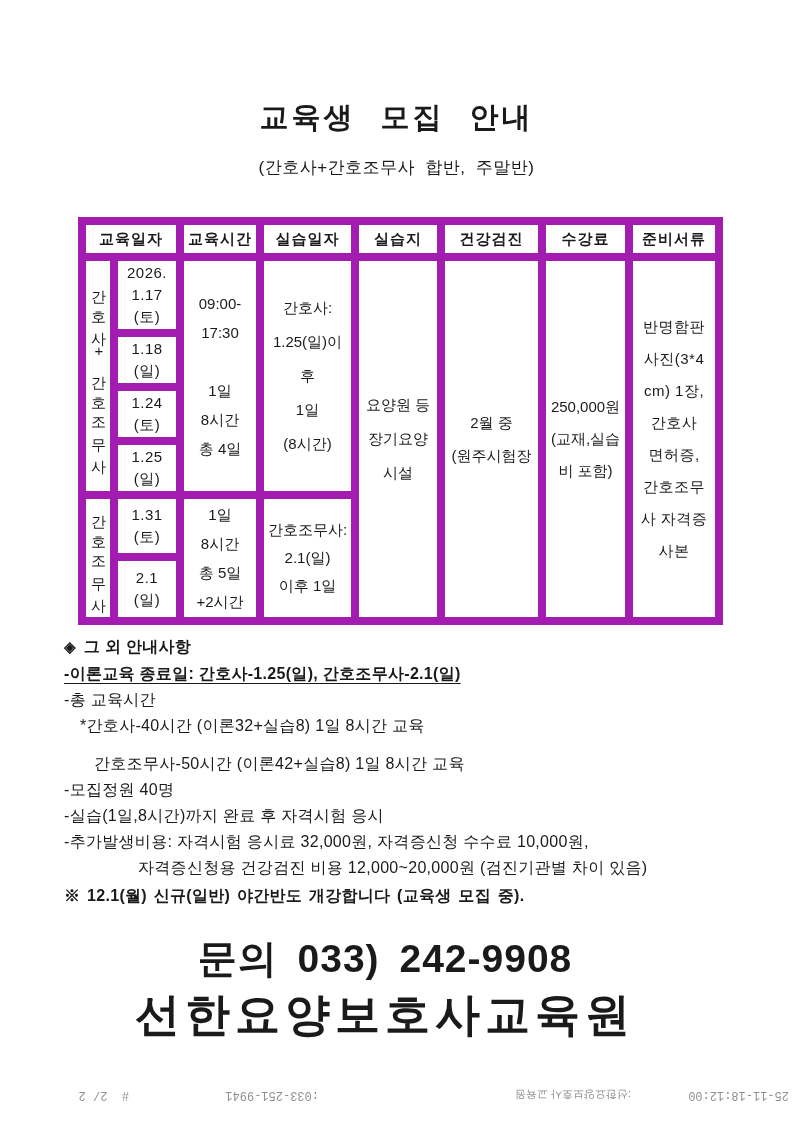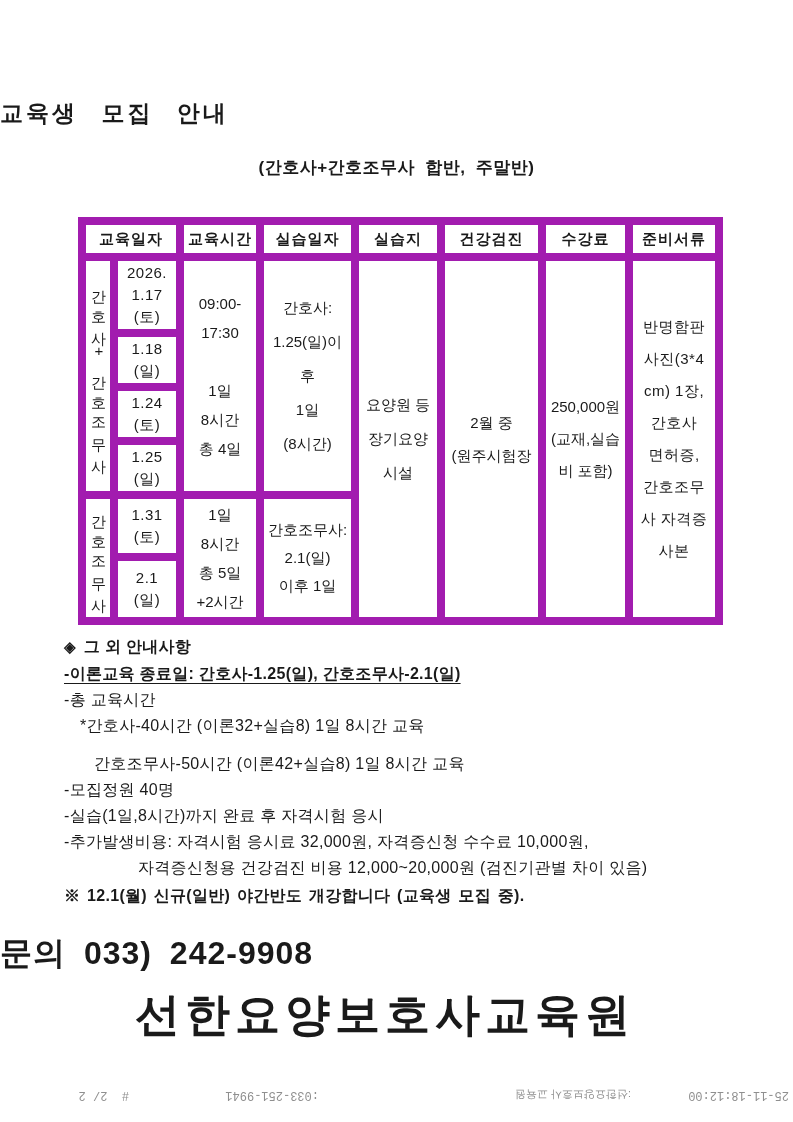--- a/index.html
+++ b/index.html
@@ -8,27 +8,28 @@
   .page {
     position: relative;
     width: 793px; height: 1122px;
     margin: 0 auto;
     background: #ffffff;
     color: #1a1a1a;
     overflow: hidden;
   }
   .doc-title {
     position: absolute; left: 0; top: 98px; width: 100%;
-    font-size: 23px; font-weight: bold;
+    text-align: center;
+    font-size: 29px; font-weight: bold;
     word-spacing: 14px; letter-spacing: 3px;
   }
   .doc-subtitle {
     position: absolute; left: 0; top: 156px; width: 100%;
     text-align: center;
-    font-size: 17px; font-weight: 700;
+    font-size: 17px; font-weight: 400;
     word-spacing: 5px; letter-spacing: 0.5px;
   }
   table.schedule {
     position: absolute; left: 78px; top: 217px;
     width: 637px;
     border-collapse: collapse;
     table-layout: fixed;
     font-size: 15px;
   }
   table.schedule td, table.schedule th {
@@ -75,21 +76,22 @@
   .indent-1 { padding-left: 16px; }
   .indent-2 { padding-left: 30px; margin-top: 12px; }
   .indent-3 { padding-left: 74px; }
   .extra-note {
     position: absolute; left: 64px; top: 886px; width: 680px;
     font-size: 16px; font-weight: 600; letter-spacing: 0.3px;
     word-spacing: 2px;
   }
   .contact-line {
     position: absolute; left: 0; top: 932px; width: 770px;
-    font-size: 32px; font-weight: 600;
+    text-align: center;
+    font-size: 39px; font-weight: 600;
     letter-spacing: 1px; word-spacing: 8px;
   }
   .org-name {
     position: absolute; left: 0; top: 985px; width: 770px;
     text-align: center;
     font-size: 45px; font-weight: 600;
     letter-spacing: 5px;
   }
   .fax-line {
     position: absolute; left: 0; top: 1082px; width: 793px; height: 22px;

